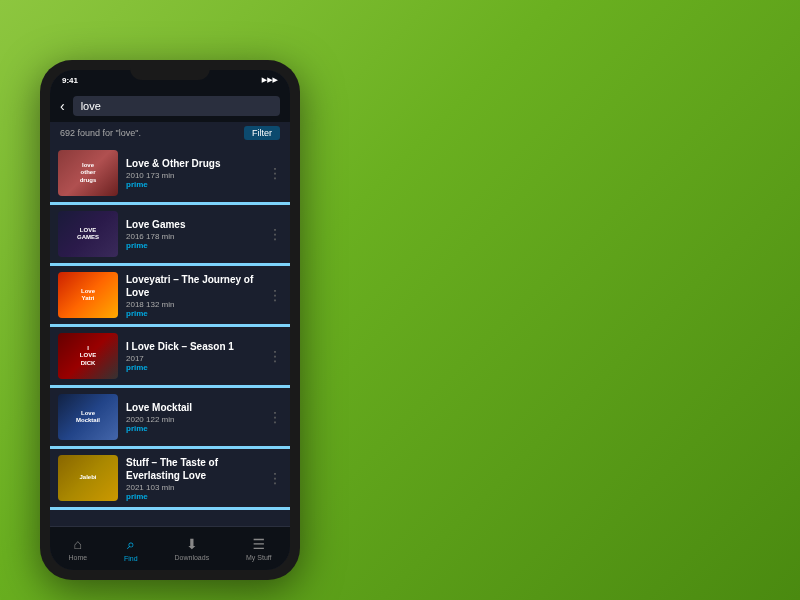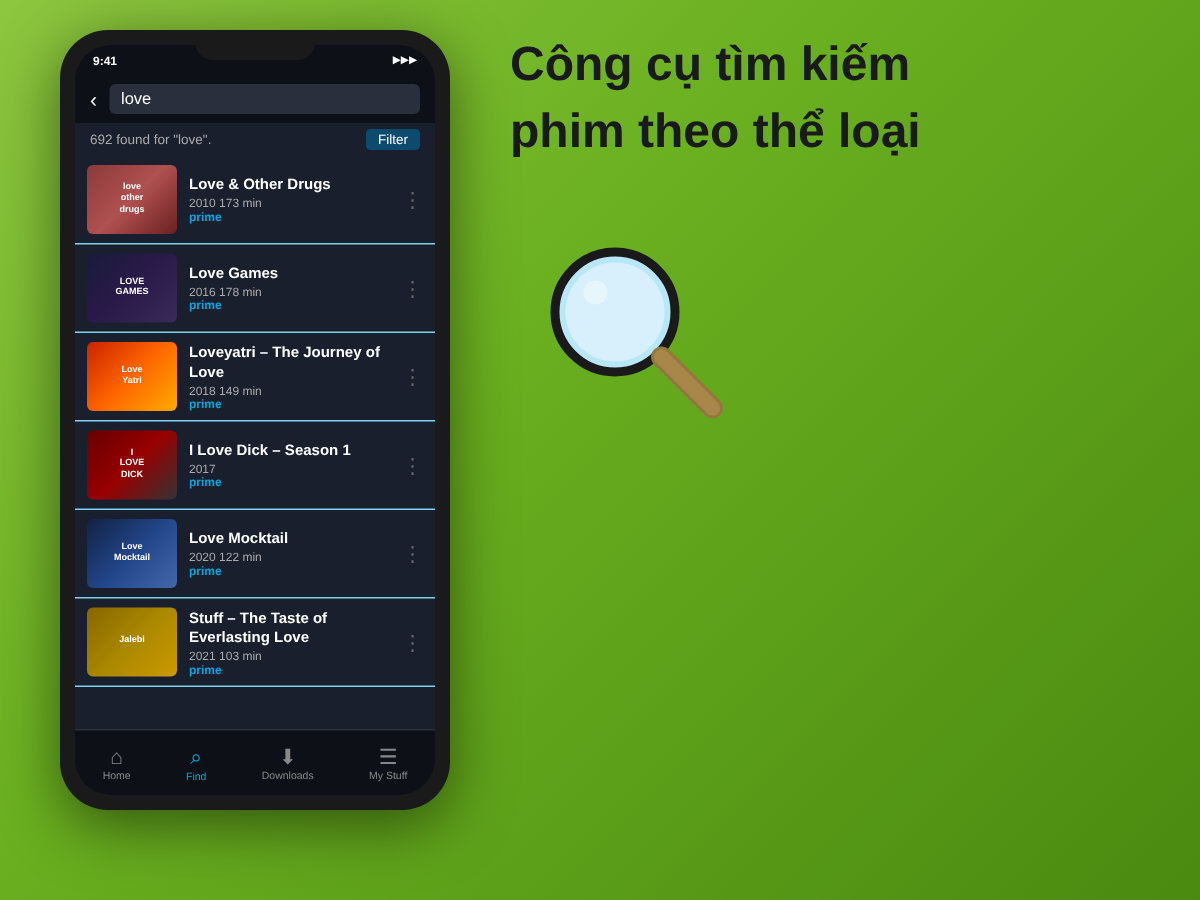--- a/index.html
+++ b/index.html
@@ -11,21 +11,21 @@
       display: flex;
       align-items: center;
       justify-content: center;
       font-family: Arial, sans-serif;
     }
 
     .page-container {
       width: 800px;
       height: 600px;
       display: flex;
-      align-items: flex-start;
+      align-items: flex-end;
       justify-content: space-between;
       padding: 20px 40px;
       background: linear-gradient(135deg, #8dc63f 0%, #6ab020 40%, #4a8a10 100%);
     }
 
     
     .phone-wrapper {
       width: 260px;
       height: 520px;
       flex-shrink: 0;
@@ -135,21 +135,21 @@
     .movie-list {
       flex: 1;
       overflow: hidden;
       background: #1a1f2e;
     }
 
     .movie-item {
       display: flex;
       align-items: center;
       padding: 6px 8px;
-      border-bottom: 1px solid #7dd3fc;
+      border-bottom: 3px solid #7dd3fc;
       gap: 8px;
     }
 
     .movie-thumb {
       width: 60px;
       height: 46px;
       border-radius: 4px;
       flex-shrink: 0;
       overflow: hidden;
       background: #333;
@@ -326,21 +326,21 @@
             </div>
             <span class="more-btn">⋮</span>
           </div>
 
           <div class="movie-item">
             <div class="movie-thumb thumb-loveyatri">
               <div class="thumb-label">Love<br>Yatri</div>
             </div>
             <div class="movie-info">
               <div class="movie-title">Loveyatri – The Journey of Love</div>
-              <div class="movie-meta">2018  149 min</div>
+              <div class="movie-meta">2018  132 min</div>
               <div class="prime-badge">prime</div>
             </div>
             <span class="more-btn">⋮</span>
           </div>
 
           <div class="movie-item">
             <div class="movie-thumb thumb-ilovedick">
               <div class="thumb-label">I<br>LOVE<br>DICK</div>
             </div>
             <div class="movie-info">
@@ -393,35 +393,14 @@
           <div class="nav-item">
             <span class="nav-icon">☰</span>
             <span class="nav-label">My Stuff</span>
           </div>
         </div>
 
       </div>
     </div>
   </div>
 
-  <div class="right-panel">
-    <div class="promo-text">
-      <span>Công cụ tìm kiếm</span><br>
-      <span>phim theo thể loại</span>
-    </div>
-
-    <div class="magnifier-container">
-      <svg width="150" height="140" viewBox="0 0 150 140">
-
-        <circle cx="65" cy="58" r="40" fill="#b8e8f8" stroke="#1a1a1a" stroke-width="6"></circle>
-        <circle cx="65" cy="58" r="33" fill="#d8f0fc"></circle>
-
-        <circle cx="52" cy="45" r="8" fill="rgba(255,255,255,0.4)"></circle>
-
-        <line x1="96" y1="88" x2="130" y2="122" stroke="#c8a050" stroke-width="14" stroke-linecap="round"></line>
-        <line x1="96" y1="88" x2="130" y2="122" stroke="#e8b860" stroke-width="10" stroke-linecap="round"></line>
-
-        <line x1="96" y1="88" x2="130" y2="122" stroke="#1a1a1a" stroke-width="14" stroke-linecap="round" opacity="0.3"></line>
-      </svg>
-    </div>
-  </div>
 
 </div>
 
 </body></html>

